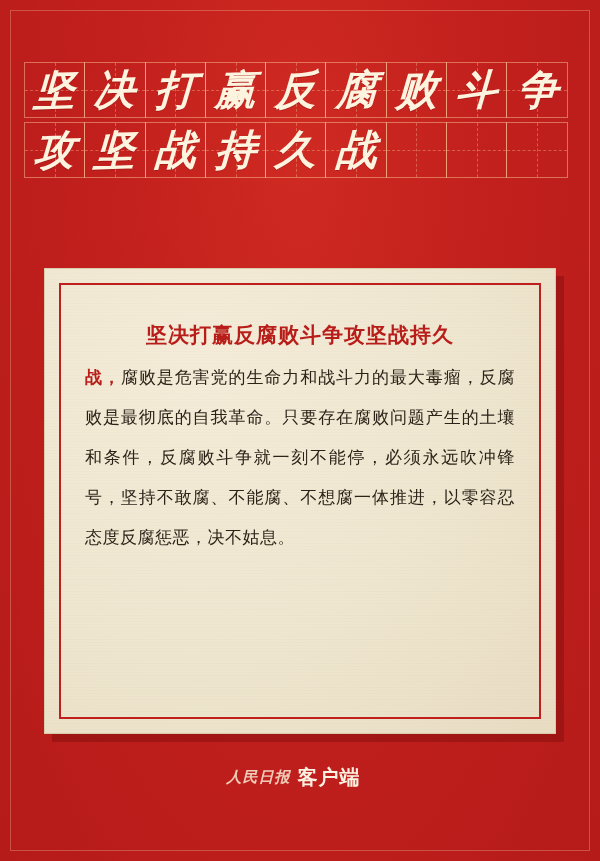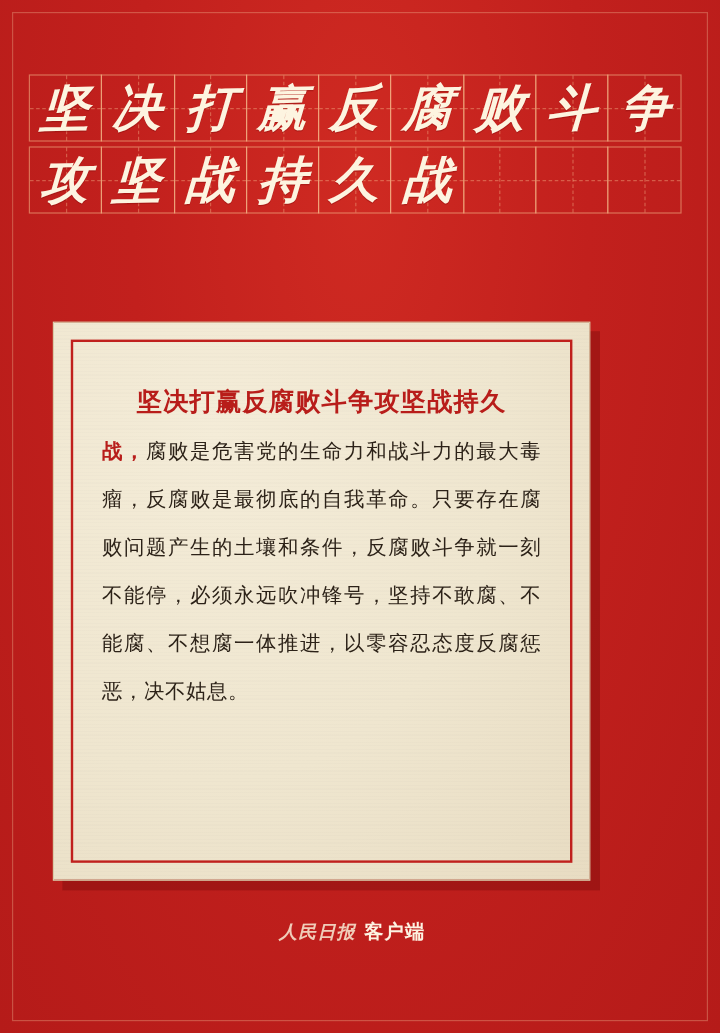--- a/index.html
+++ b/index.html
@@ -85,21 +85,21 @@
     text-shadow: 0 1px 0 rgba(120,10,10,0.35);
     transform: skewX(-4deg) rotate(-1.5deg);
   }
   .cell.empty .glyph { visibility: hidden; }
 
   
   .card-wrap {
     position: absolute;
     left: 44px;
     top: 268px;
-    width: 448px;
+    width: 512px;
     height: 466px;
   }
   .card-shadow {
     position: absolute;
     left: 8px;
     top: 8px;
     right: -8px;
     bottom: -8px;
     background: rgba(110, 10, 10, 0.35);
   }
@@ -172,21 +172,21 @@
     font-size: 15px;
     line-height: 1;
     letter-spacing: 1px;
     font-style: italic;
     opacity: 0.95;
   }
   .footer .app {
     color: #fdf2e2;
     font-family: "DejaVu Sans", "Liberation Sans", sans-serif;
     font-weight: 700;
-    font-size: 16px;
+    font-size: 20px;
     line-height: 1;
     letter-spacing: 1px;
   }
 </style>
 </head>
 <body>
 
 <div class="poster">
 
   <div class="headline">

